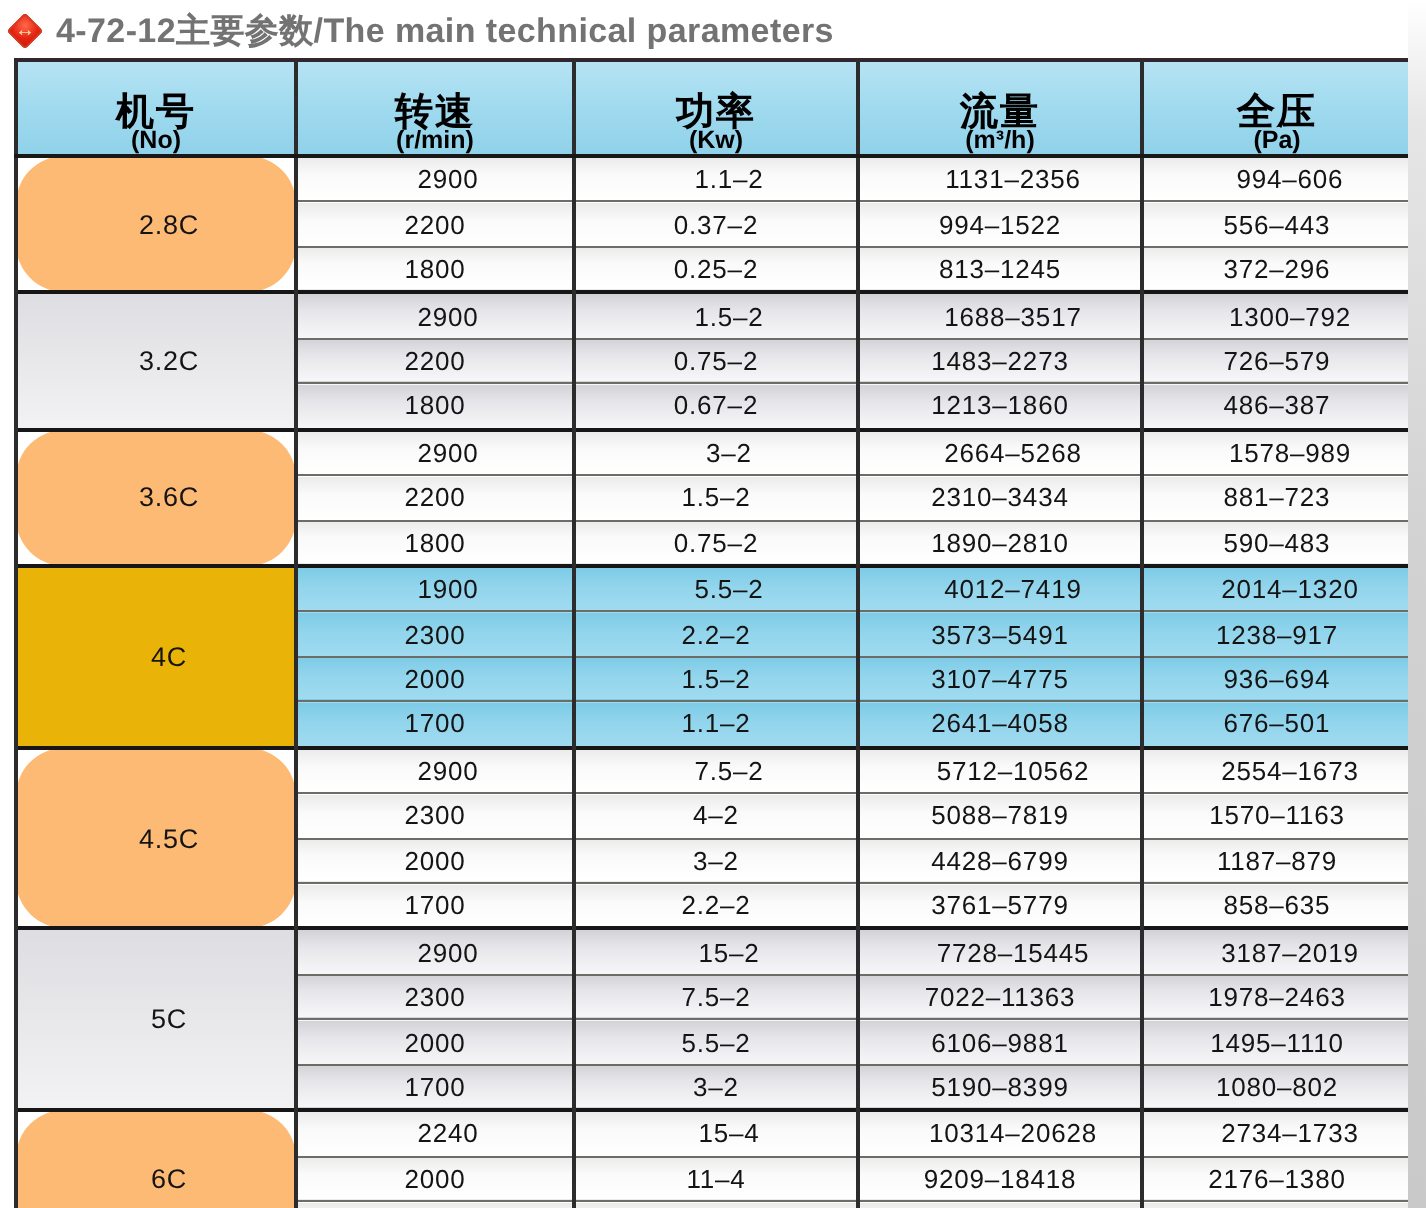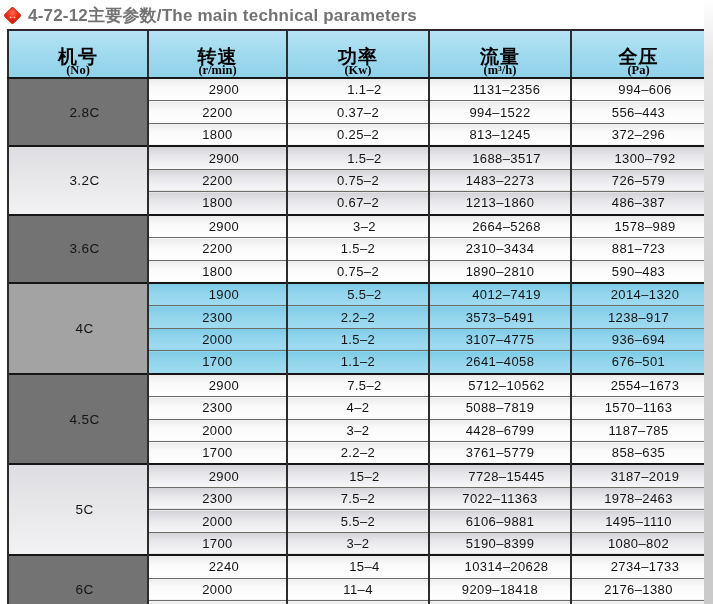--- a/index.html
+++ b/index.html
@@ -64,39 +64,39 @@
     overflow: hidden;
   }
   thead th {
     height: 37px;
     background: linear-gradient(180deg, #b6e3f4 0%, #9ed9ee 55%, #90d2ea 100%);
     border-top: 2px solid #30262e;
     border-bottom: 2px solid #181818;
     color: #000;
   }
   .h-zh { font-size: 19px; font-weight: bold; line-height: 15px; letter-spacing: 1px; margin-top: 18px; }
-  .h-en { font-size: 12.5px; font-weight: bold; line-height: 13px; font-family: Liberation Serif, serif; }
+  .h-en { font-size: 12.5px; font-weight: bold; line-height: 13px; }
 
   tbody td {
     height: 21.45px;
     font-size: 13px;
     color: #141414;
     letter-spacing: 0.4px;
     border-top: 1px solid #6d6d68;
   }
   tbody tr.g-start td { border-top: 2px solid #161616; padding-left: 13px; }
 
   
   tr.sh-white td      { background: linear-gradient(180deg, #ebebeb 0%, #fafafa 40%, #ffffff 100%); }
   tr.sh-gray td       { background: linear-gradient(180deg, #d3d3d7 0%, #e6e6ea 38%, #f7f7f9 100%); }
   tr.sh-blue td       { background: linear-gradient(180deg, #7dcbe6 0%, #92d5ec 45%, #a0dbf0 100%); }
   td.model            { font-size: 13.5px; }
-  td.model.m-white    { background: #737373; }
+  td.model.m-white    { background: #fdba74; border-radius: 24px; }
   td.model.m-gray     { background: linear-gradient(180deg, #dedee2 0%, #f2f2f4 100%); }
-  td.model.m-blue     { background: #a3a3a3; }
+  td.model.m-blue     { background: #eab308; }
 </style>
 </head>
 <body>
 
 <div class="title-bar">
   <span class="dmnd">
       <span>↔</span>
     </span>
   <span class="title-text">4-72-12主要参数/The main technical parameters</span>
 </div>
@@ -231,21 +231,21 @@
     <tr class="sh-white">
       <td>2300</td>
       <td>4–2</td>
       <td>5088–7819</td>
       <td>1570–1163</td>
     </tr>
     <tr class="sh-white">
       <td>2000</td>
       <td>3–2</td>
       <td>4428–6799</td>
-      <td>1187–785</td>
+      <td>1187–879</td>
     </tr>
     <tr class="sh-white">
       <td>1700</td>
       <td>2.2–2</td>
       <td>3761–5779</td>
       <td>858–635</td>
     </tr>
 
     <tr class="g-start sh-gray">
       <td class="model m-gray" rowspan="4">5C</td>

